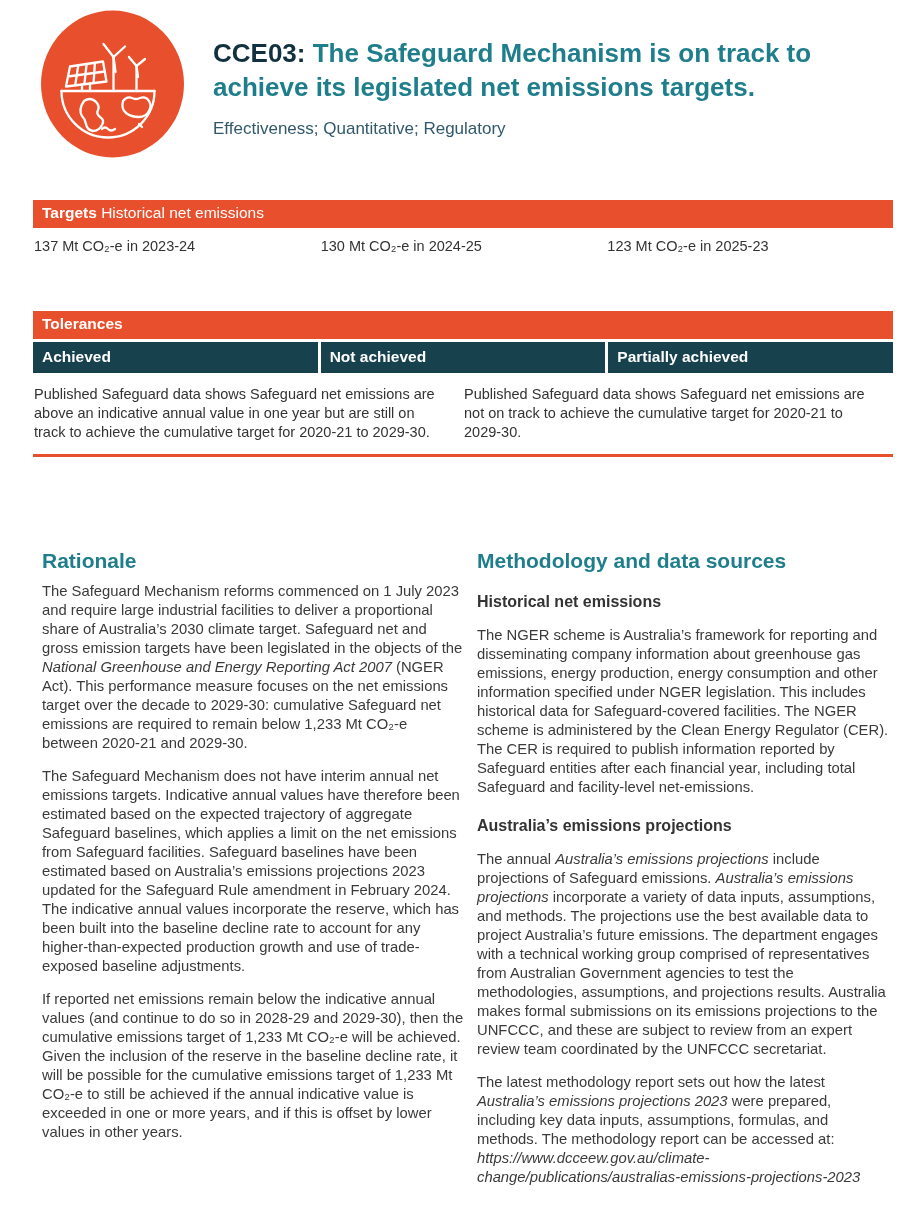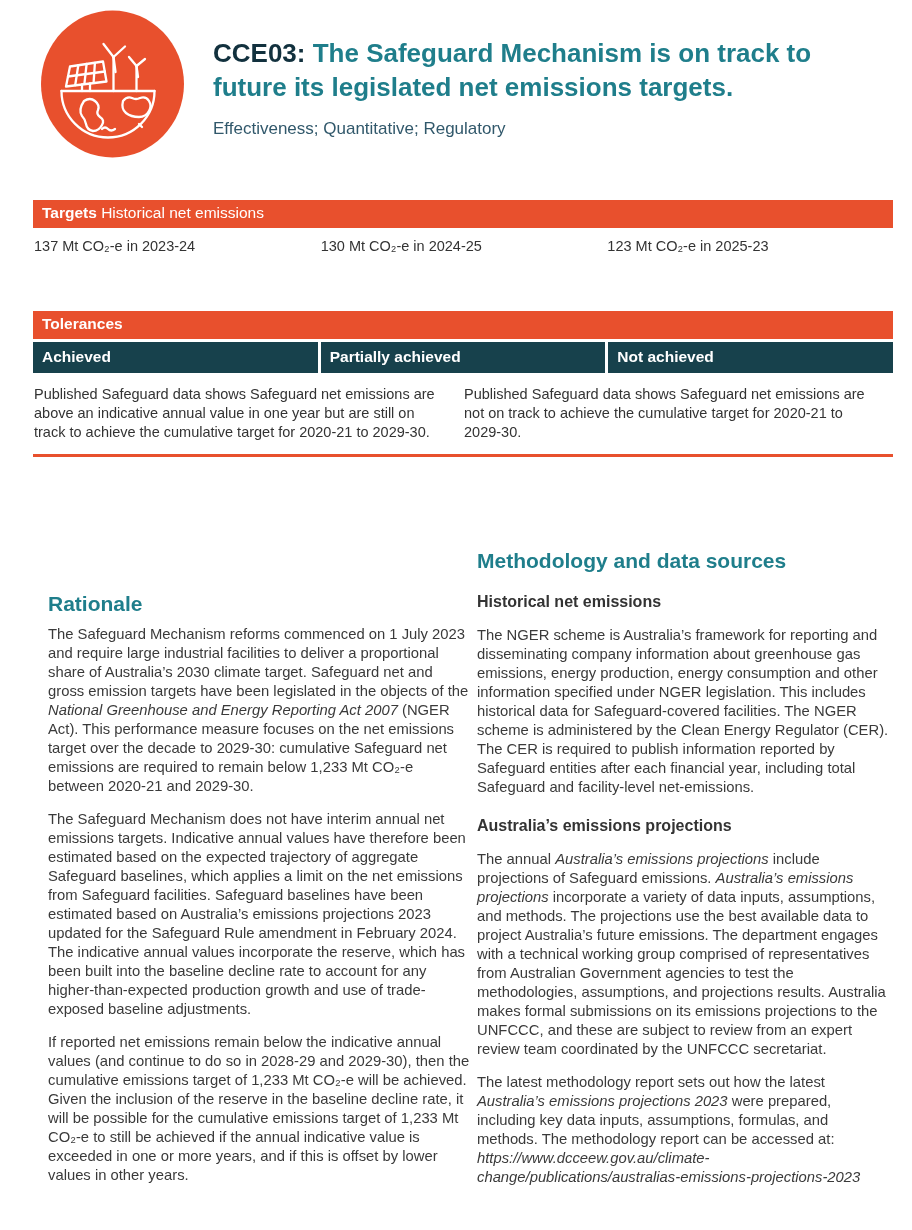--- a/index.html
+++ b/index.html
@@ -79,21 +79,21 @@
   .tolerances-block { top: 311px; }
   .tolerances-block .plain-cell { padding: 12px 26px 0 1px; }
   .orange-rule {
     margin-top: 12px;
     height: 3px;
     background: #e8502d;
   }
 
   
   .col { position: absolute; top: 549px; }
-  .col-left  { left: 48px;  width: 422px; margin-top: 43px; }
+  .col-left  { left: 42px;  width: 422px; }
   .col-right { left: 477px; width: 414px; }
   h2.section-heading {
     font-size: 21px;
     font-weight: 700;
     color: #1f7e8b;
     margin: 0 0 9px 0;
   }
   h3.sub-heading {
     font-size: 16px;
     font-weight: 700;
@@ -144,21 +144,21 @@
         <path d="M96.5 82 L96.5 57"></path>
         <path d="M96.5 57 L89 48"></path>
         <path d="M96.5 57 L105 50"></path>
         <path d="M96.5 57 L98 68"></path>
       </g>
     </svg>
   </div>
 
   <div class="header-text">
     <div class="page-title">
-      <span class="title-prefix">CCE03:</span><span> The Safeguard Mechanism is on track to future its legislated net emissions targets.</span>
+      <span class="title-prefix">CCE03:</span><span> The Safeguard Mechanism is on track to achieve its legislated net emissions targets.</span>
     </div>
     <div class="page-subtitle">Effectiveness; Quantitative; Regulatory</div>
   </div>
 
   <div class="block targets-block">
     <div class="bar">
       <b>Targets</b><span> Historical net emissions</span>
     </div>
     <div class="plain-row">
       <div class="plain-cell">137 Mt CO₂-e in 2023-24</div>
@@ -166,22 +166,22 @@
       <div class="plain-cell">123 Mt CO₂-e in 2025-23</div>
     </div>
   </div>
 
   <div class="block tolerances-block">
     <div class="bar">
       <b>Tolerances</b>
     </div>
     <div class="teal-row">
       <div class="teal-cell">Achieved</div>
+      <div class="teal-cell">Not achieved</div>
       <div class="teal-cell">Partially achieved</div>
-      <div class="teal-cell">Not achieved</div>
     </div>
     <div class="plain-row">
       <div class="plain-cell">Published Safeguard data shows Safeguard net emissions are above an indicative annual value in one year but are still on track to achieve the cumulative target for 2020-21 to 2029-30.</div>
       <div class="plain-cell">Published Safeguard data shows Safeguard net emissions are not on track to achieve the cumulative target for 2020-21 to 2029-30.</div>
     </div>
     <div class="orange-rule"></div>
   </div>
 
   <div class="col col-left">
     <h2 class="section-heading">Rationale</h2>

